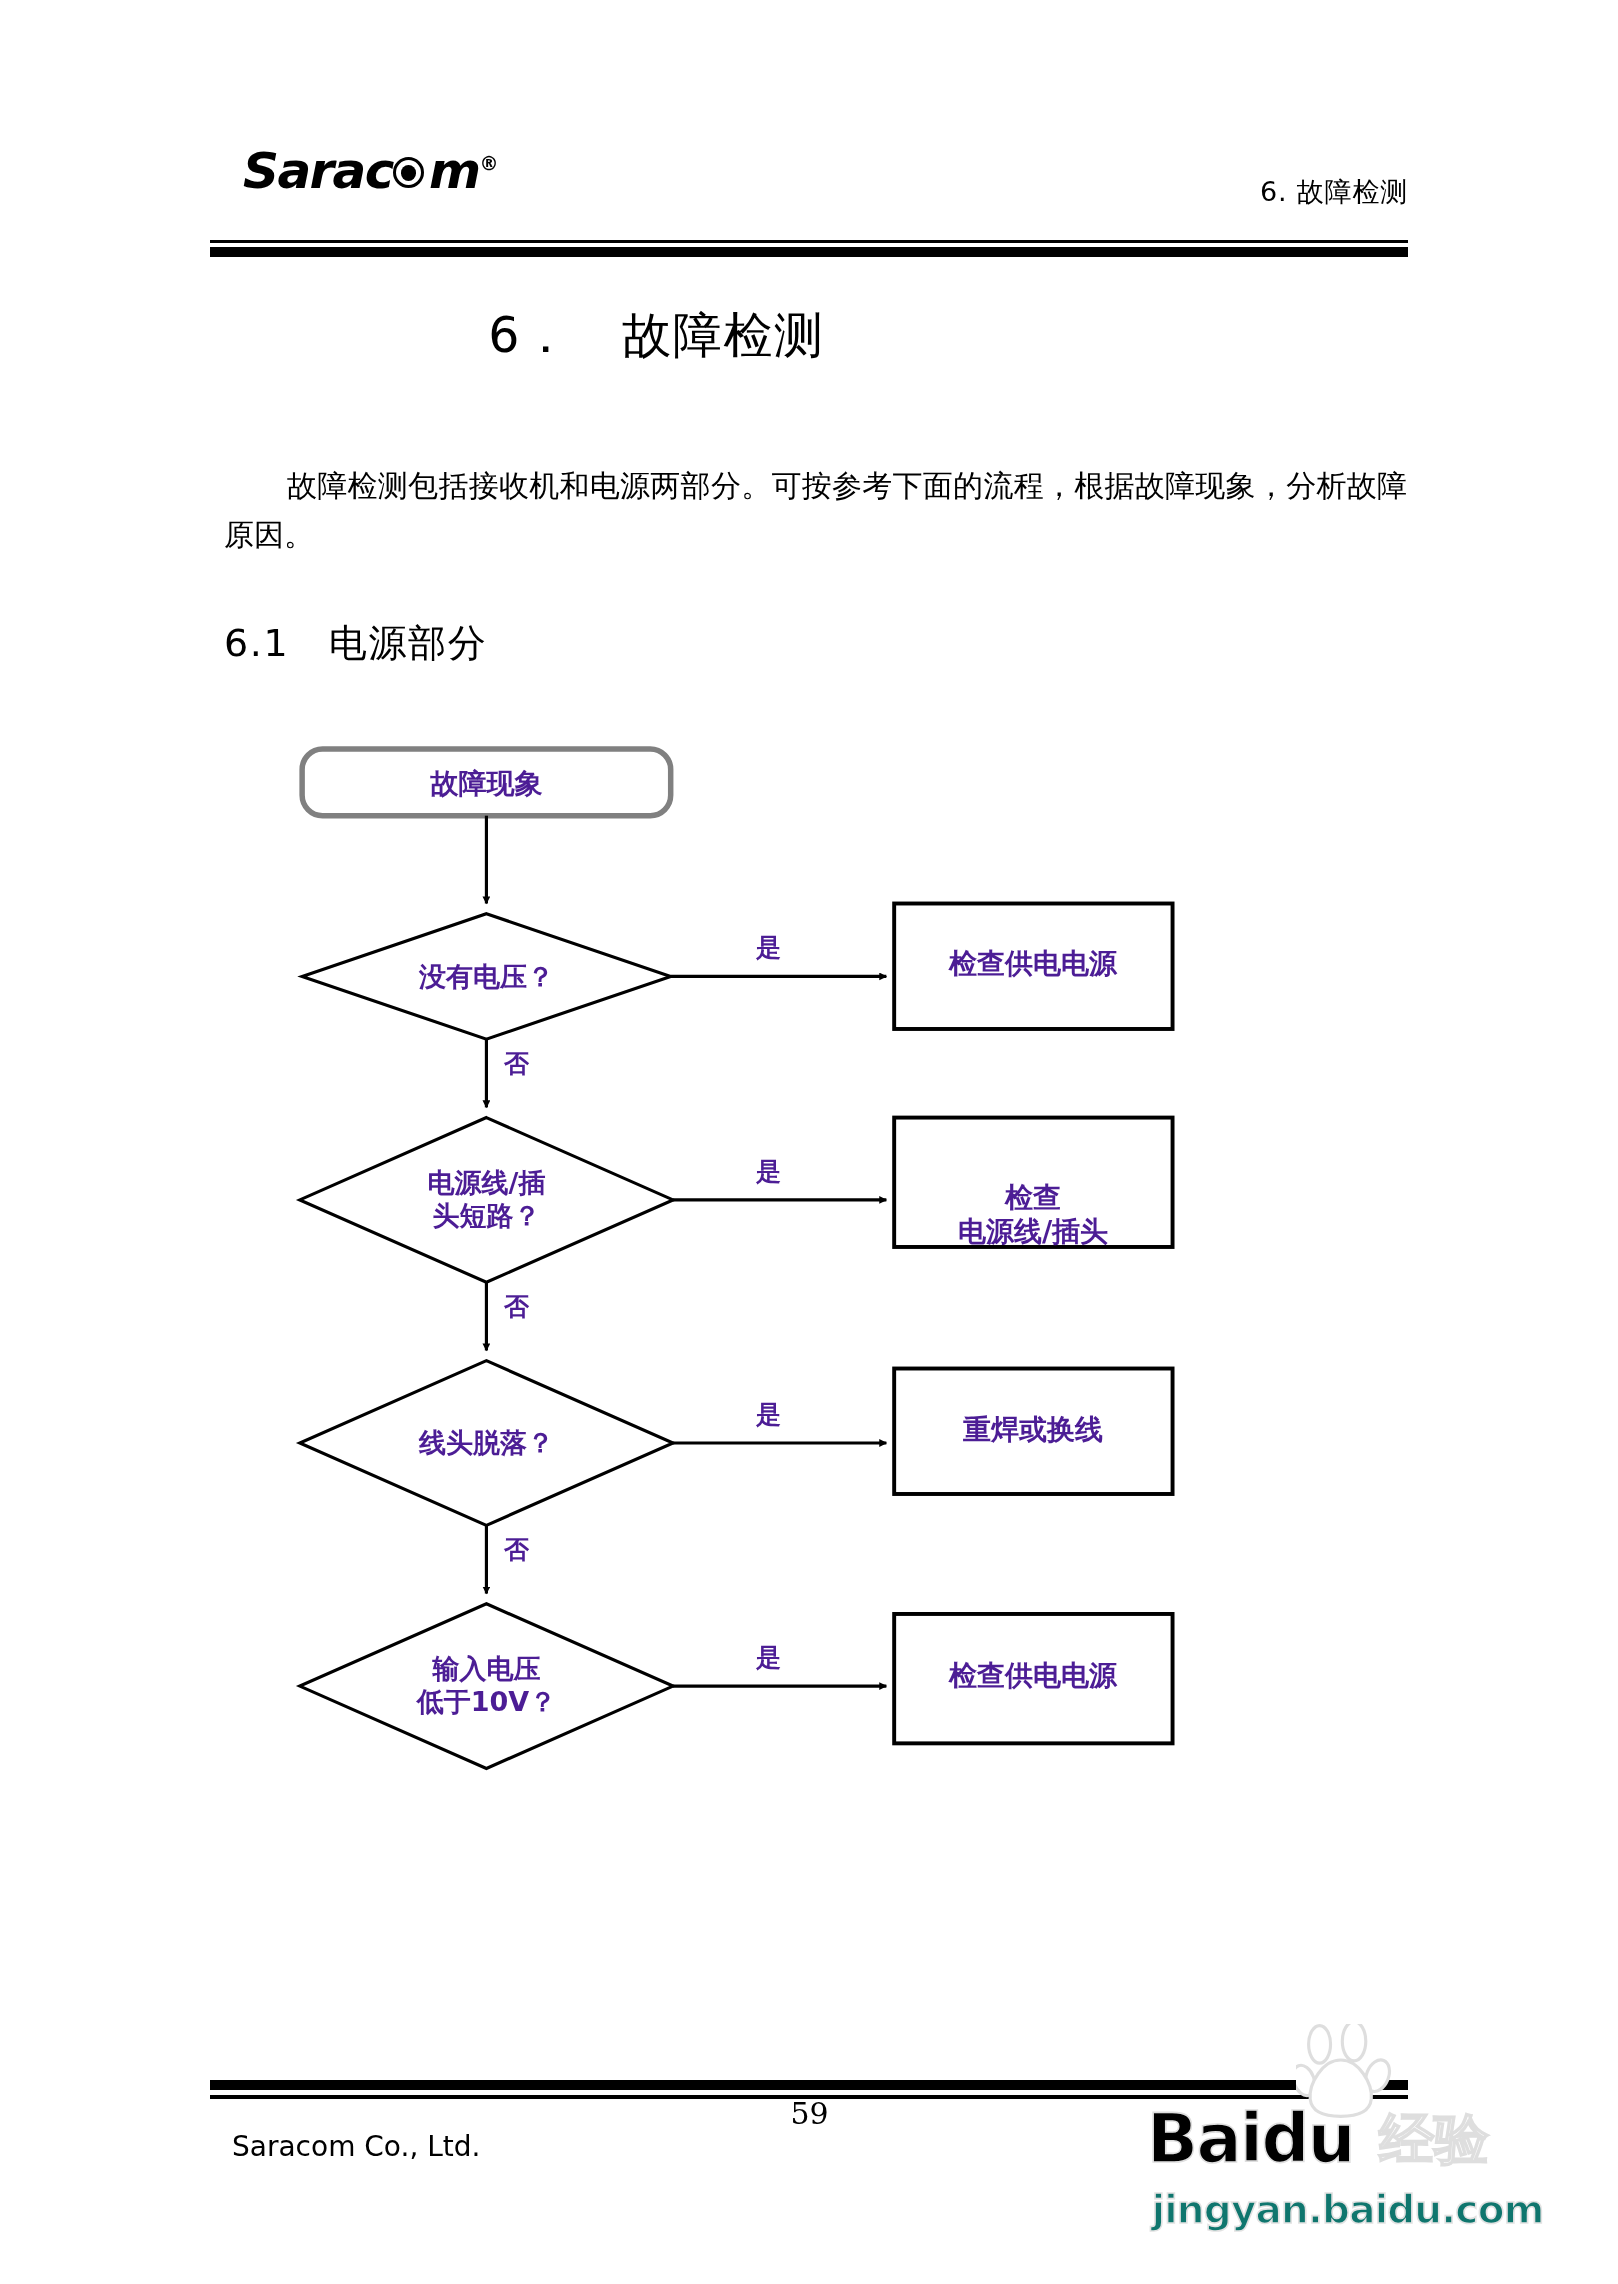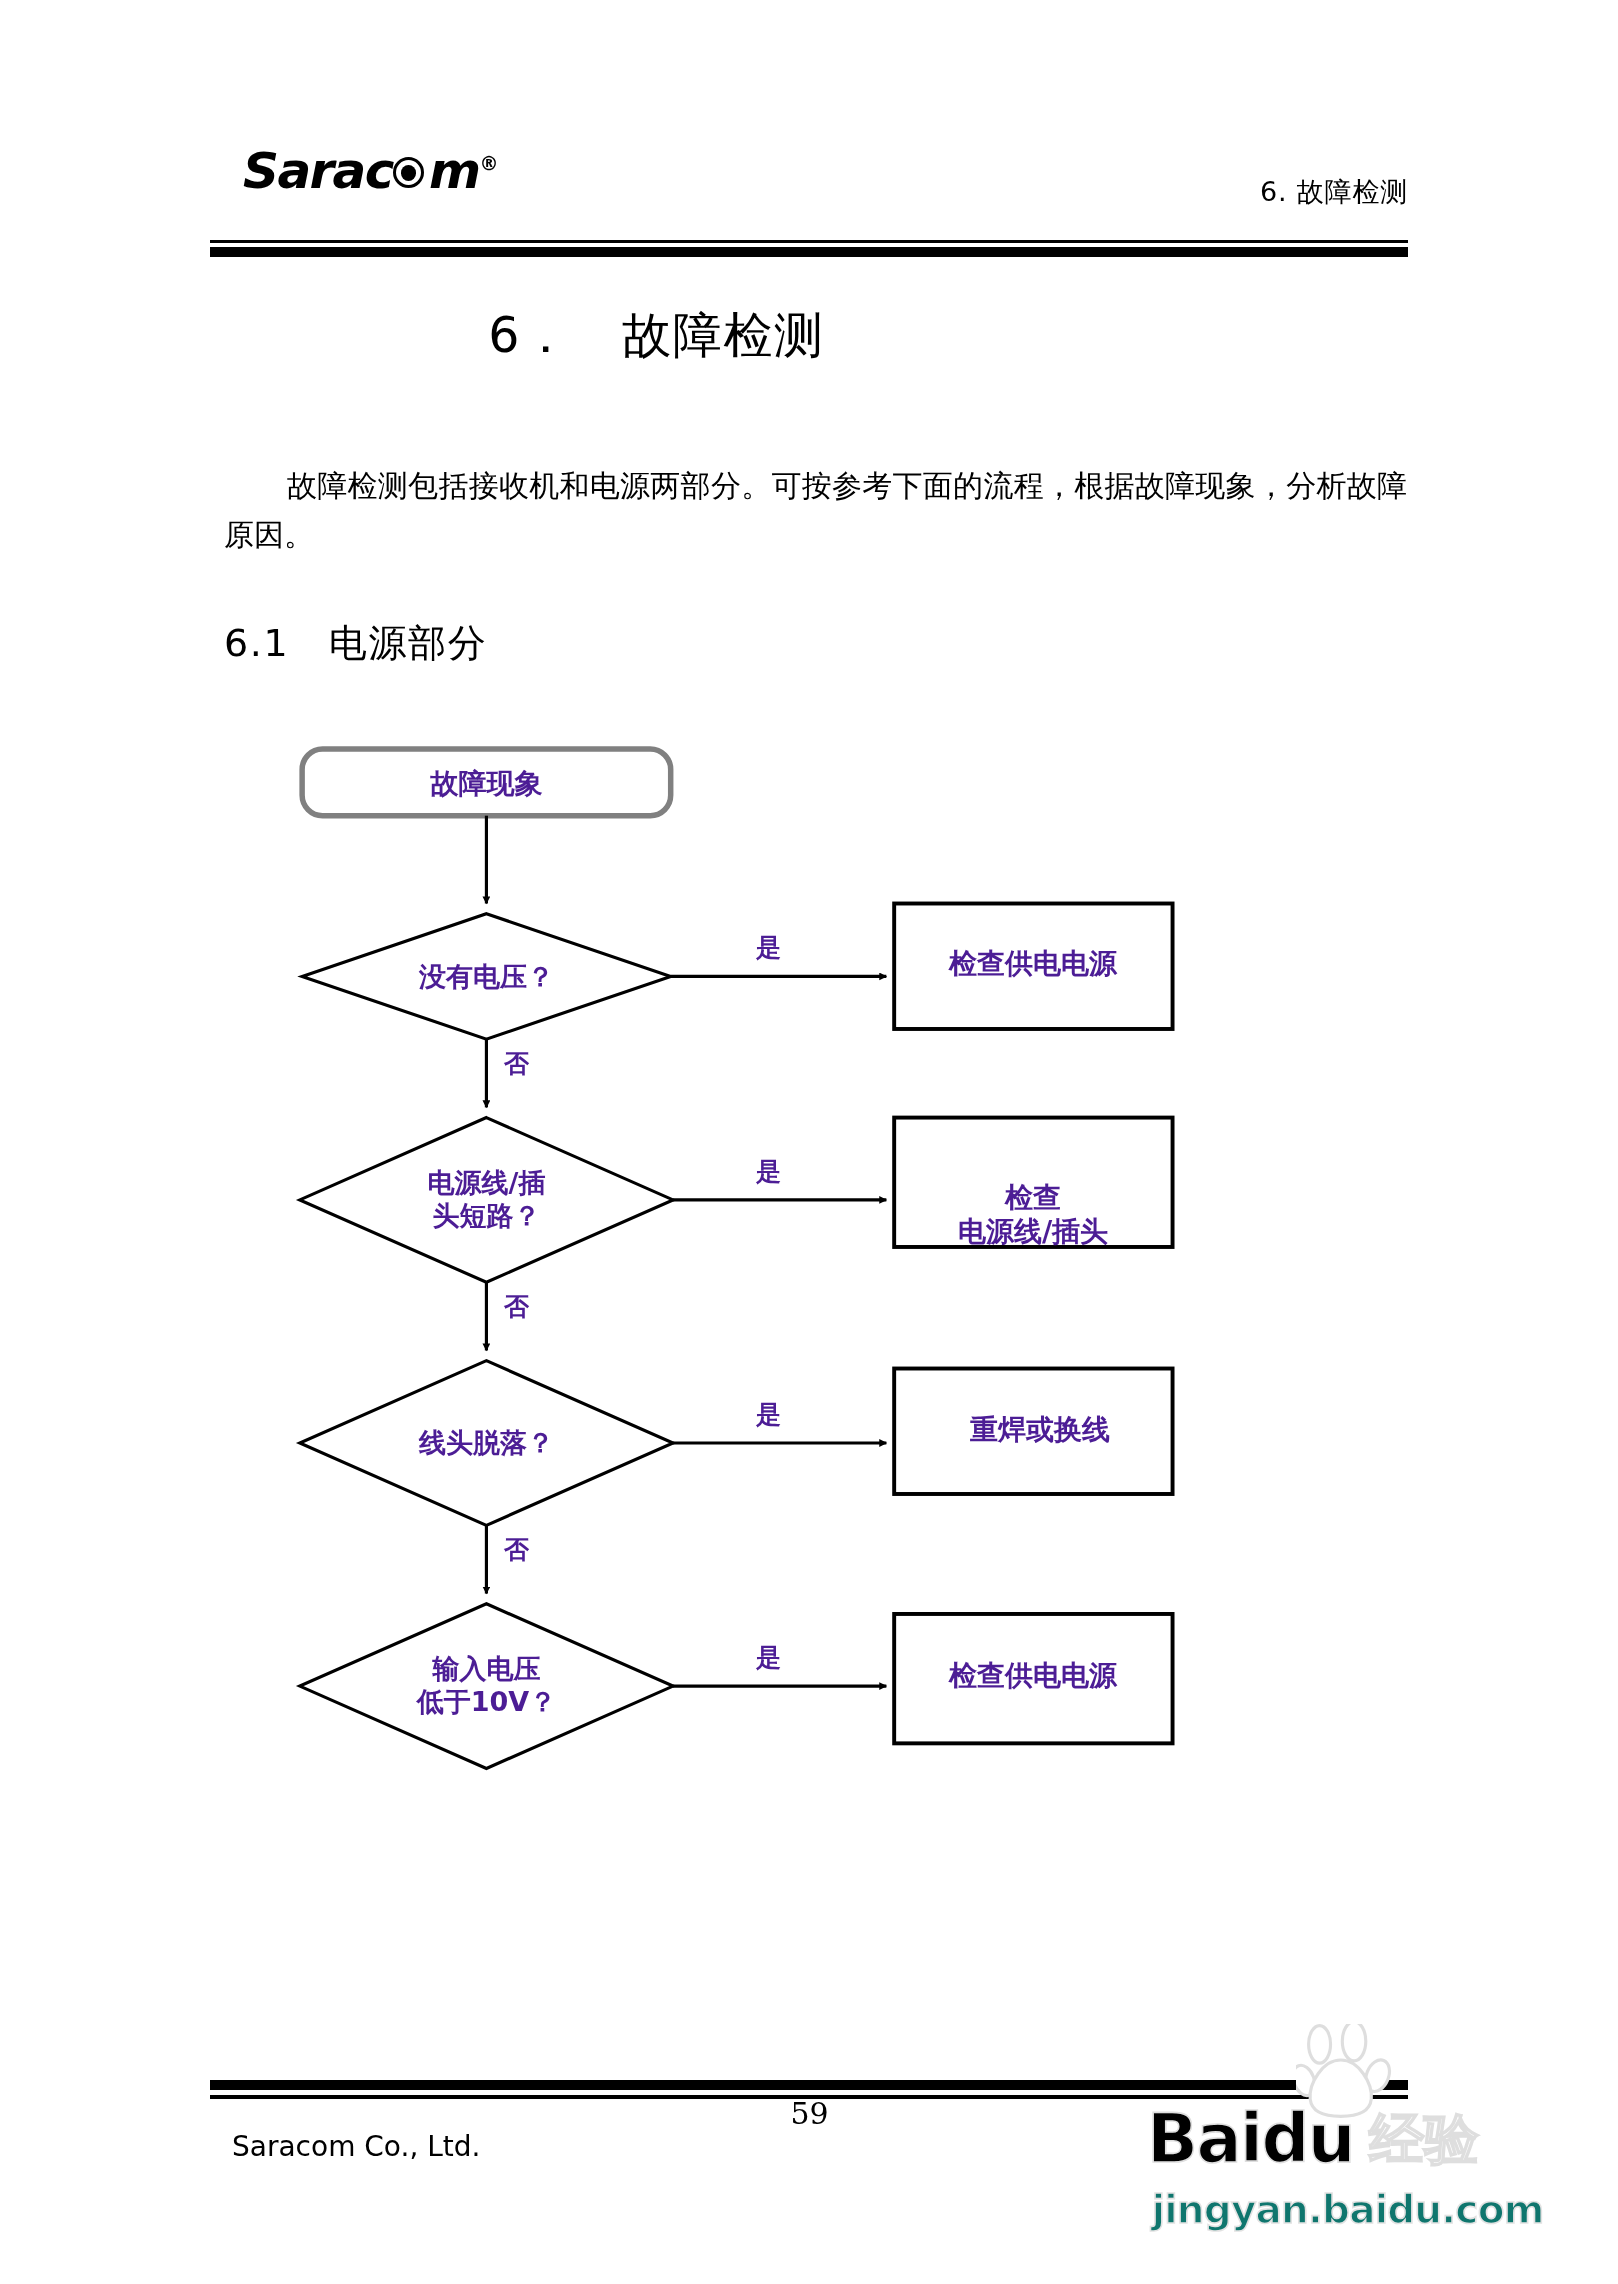--- a/index.html
+++ b/index.html
@@ -234,21 +234,21 @@
     -webkit-text-stroke: 1.6px #dedede;
     letter-spacing: -1.6px;
     line-height: 1;
   }
   .wm-cn {
     font-family: "DejaVu Sans", "Liberation Sans", sans-serif;
     font-size: 55px;
     font-weight: 700;
     color: #ffffff;
     -webkit-text-stroke: 1.6px #dedede;
-    margin-left: 15px;
+    margin-left: 25px;
     line-height: 1;
   }
   .wm-url {
     position: absolute;
     left: 4.7px;
     top: 163px;
     font-family: "DejaVu Sans", "Liberation Sans", sans-serif;
     font-size: 39px;
     font-weight: 700;
     color: #0f766e;
@@ -323,21 +323,21 @@
 
     <div class="node-label lbl-dec" style="left:59px; top:430px; width:337px;">电源线/插
 头短路？</div>
     <div class="node-label lbl-edge" style="left:439px; top:420px; width:141px;">是</div>
     <div class="node-label lbl-act" style="left:635px; top:408px; width:278px;margin-top:36px;">检查
 电源线/插头</div>
     <div class="node-label lbl-edge" style="left:245px; top:555px; width:94px; text-align:left;">否</div>
 
     <div class="node-label lbl-dec" style="left:59px; top:690px; width:337px;">线头脱落？</div>
     <div class="node-label lbl-edge" style="left:439px; top:663px; width:141px;">是</div>
-    <div class="node-label lbl-act" style="left:635px; top:676px; width:278px;padding-left:7px;">重焊或换线</div>
+    <div class="node-label lbl-act" style="left:635px; top:676px; width:278px;">重焊或换线</div>
     <div class="node-label lbl-edge" style="left:245px; top:798px; width:94px; text-align:left;">否</div>
 
     <div class="node-label lbl-dec" style="left:59px; top:916px; width:337px;">输入电压
 低于10V？</div>
     <div class="node-label lbl-edge" style="left:439px; top:906px; width:141px;">是</div>
     <div class="node-label lbl-act" style="left:635px; top:922px; width:278px;">检查供电电源</div>
   </div>
 
   <div class="rule-foot">
     <div class="thick"></div>

